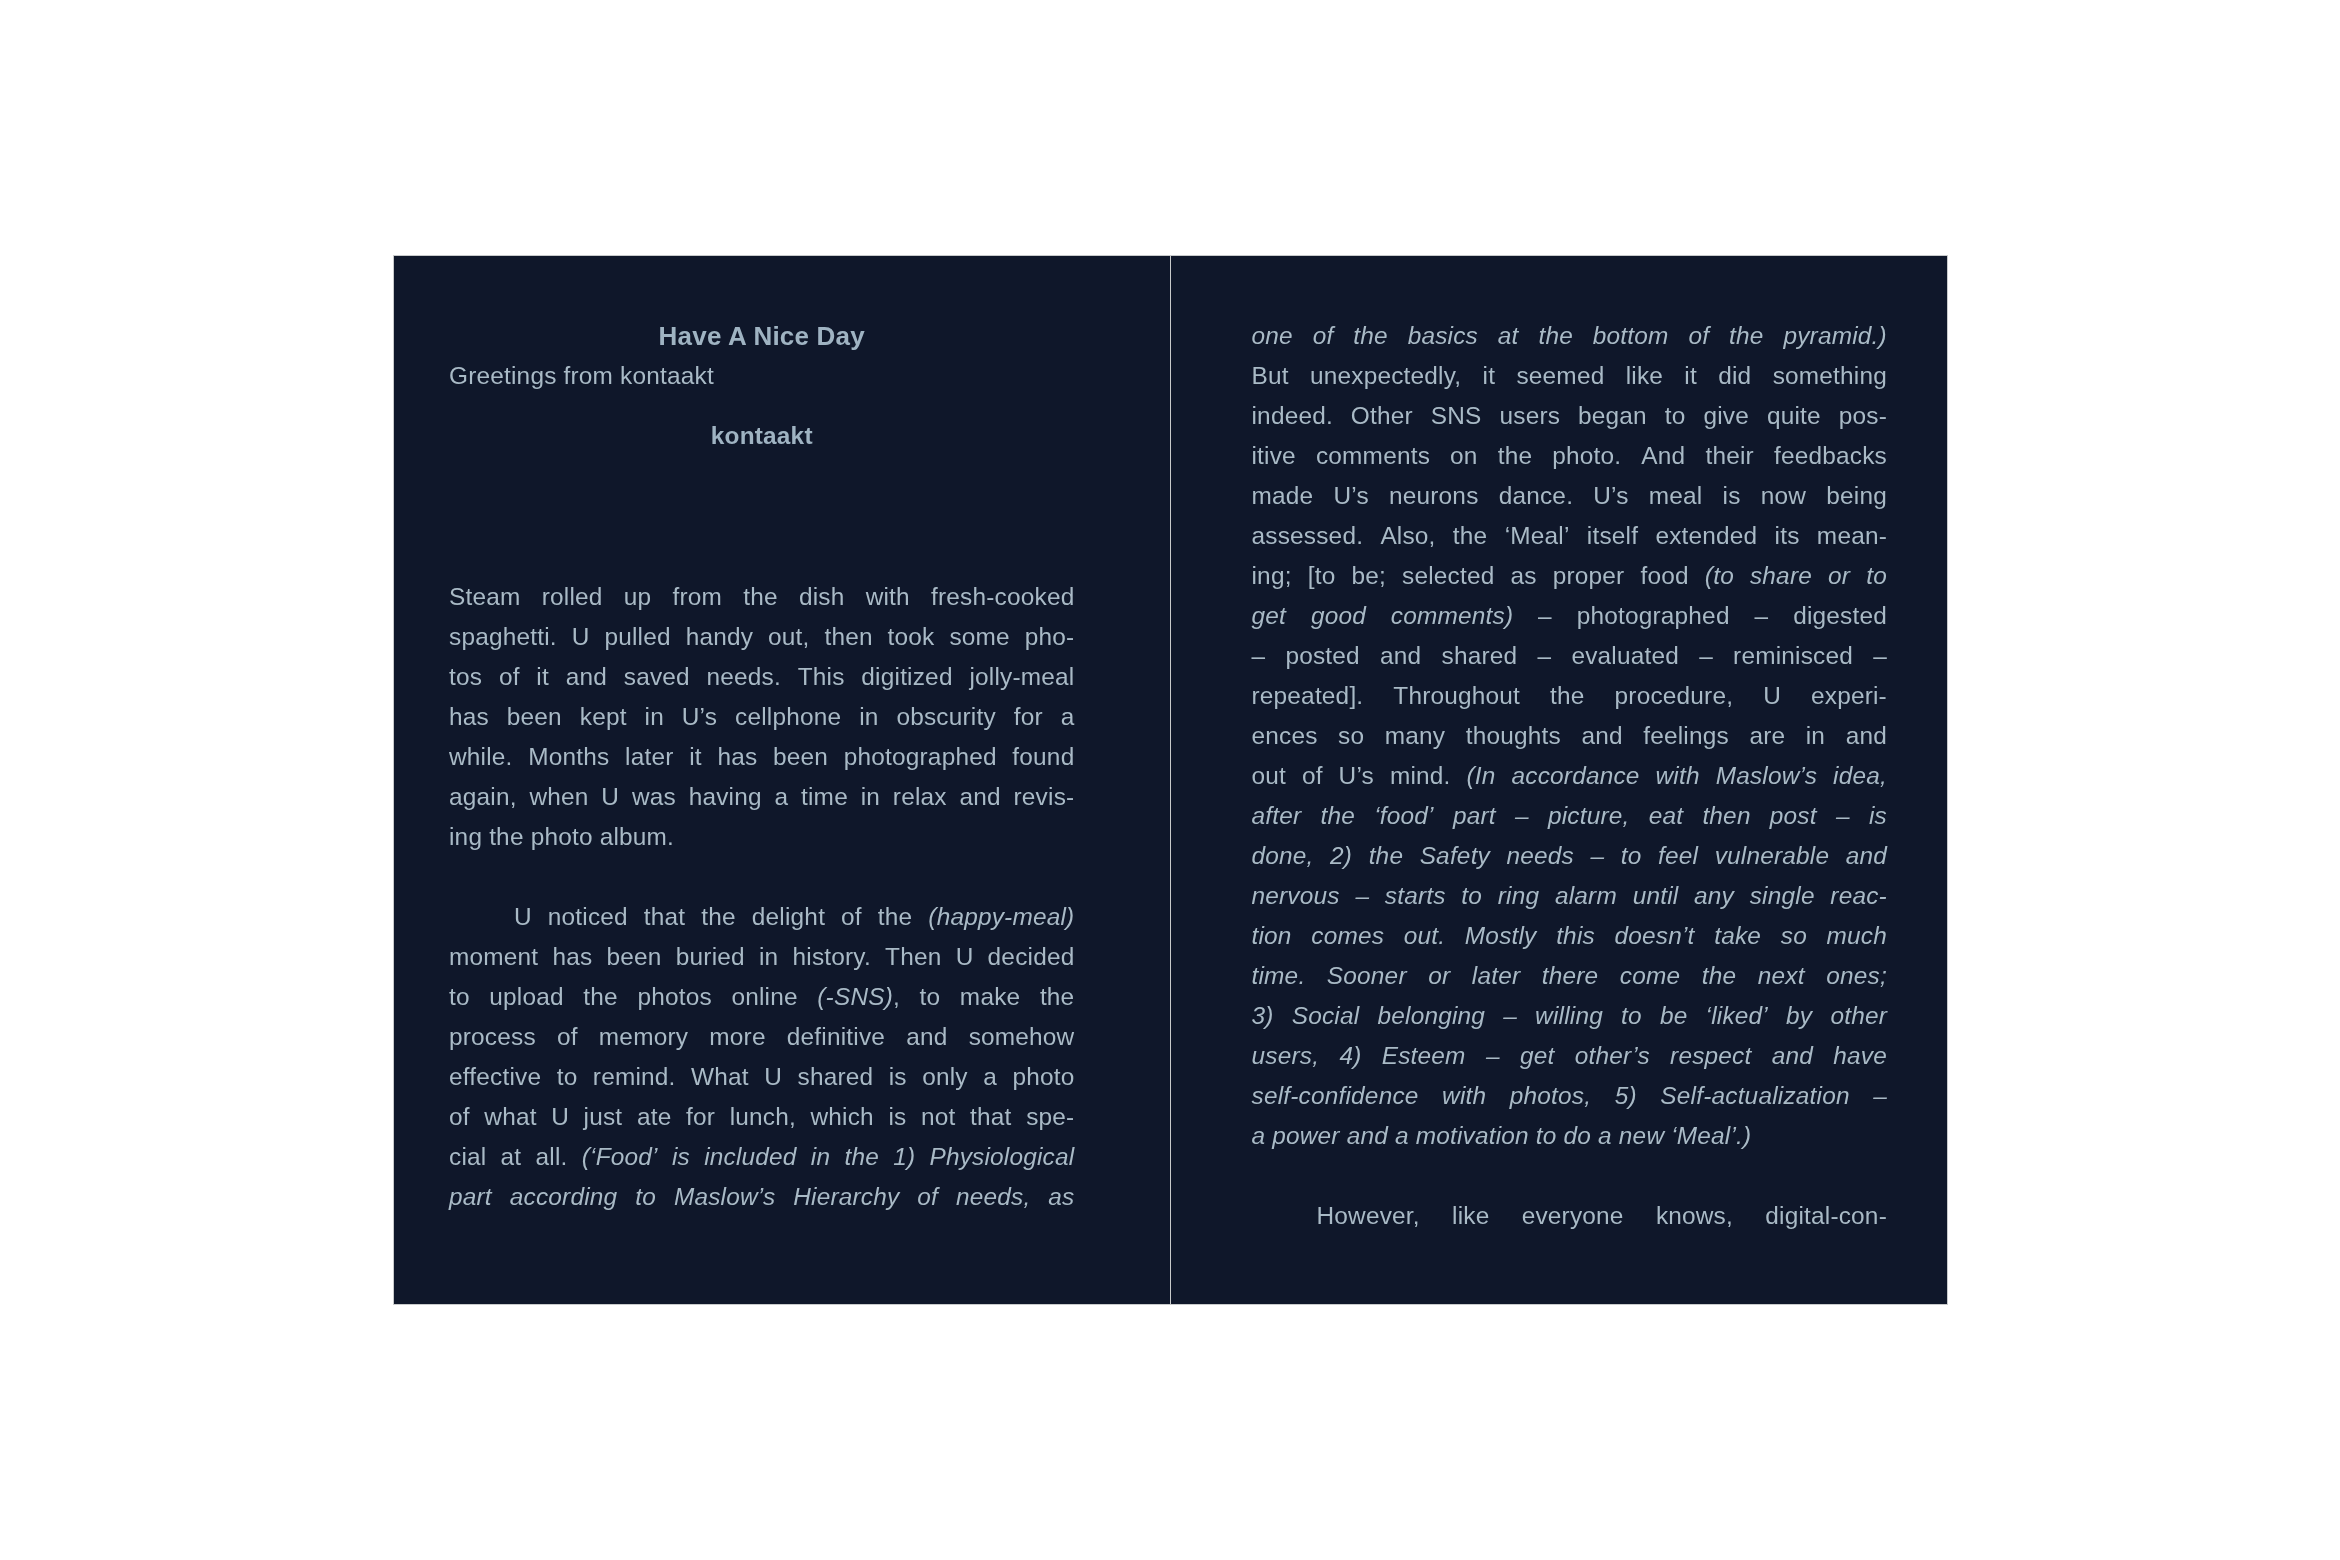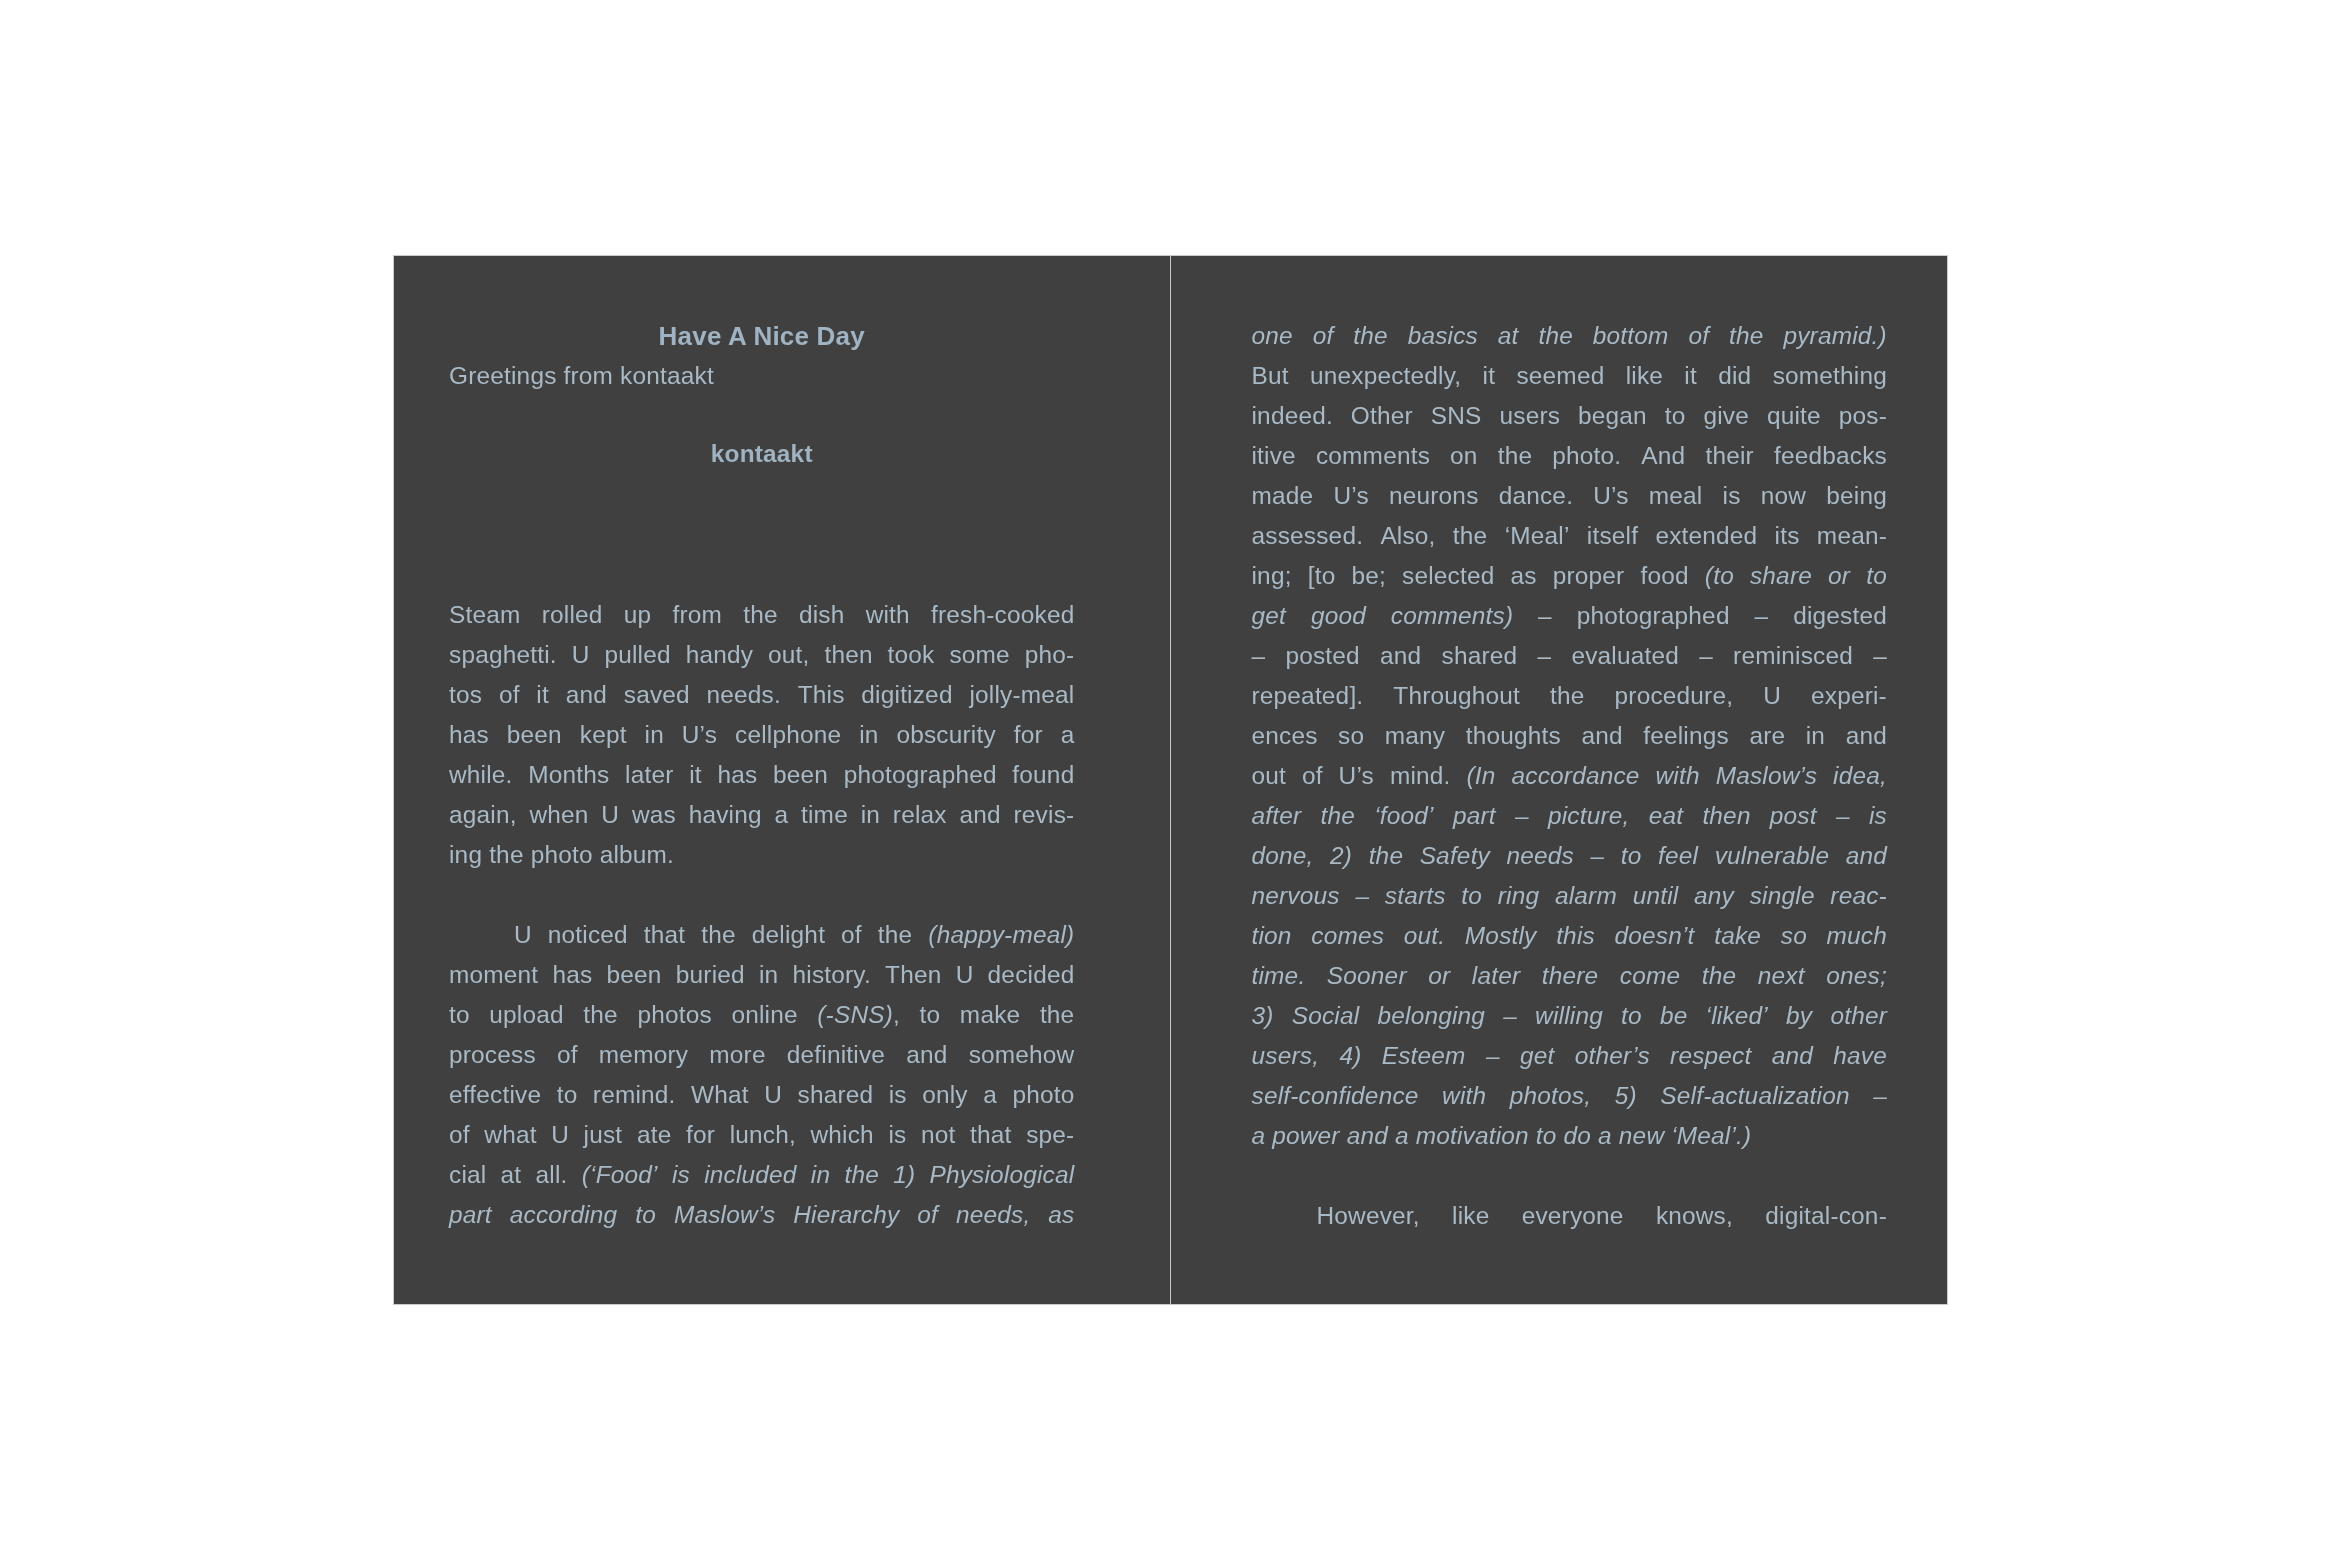--- a/index.html
+++ b/index.html
@@ -15,21 +15,21 @@
     position: absolute;
     left: 393px;
     top: 255px;
     width: 1555px;
     height: 1050px;
     display: flex;
   }
   .page {
     box-sizing: border-box;
     flex: 1 1 50%;
-    background: #404040;
+    background: #0f172a;
     border: 1px solid var(--border-color, #c8cacb);
     overflow: hidden;
   }
   .page-right { border-left: none; }
   .page-inner {
     box-sizing: border-box;
     height: 100%;
     padding: 60px 95px 0 55px;
     font-size: 24.4px;
     line-height: 40px;
@@ -50,21 +50,21 @@
     height: 40px;
     line-height: 40px;
     text-align: left;
   }
   .doc-author {
     font-weight: bold;
     height: 40px;
     line-height: 40px;
     text-align: center;
     color: var(--heading-color, #9fb3c2);
-    margin-top: 38px;
+    margin-top: 20px;
   }
   #left-body { margin-top: 121px; }
 
   .para + .para { margin-top: 40px; }
   .line {
     height: 40px;
     line-height: 40px;
     white-space: nowrap;
   }
   .just {

